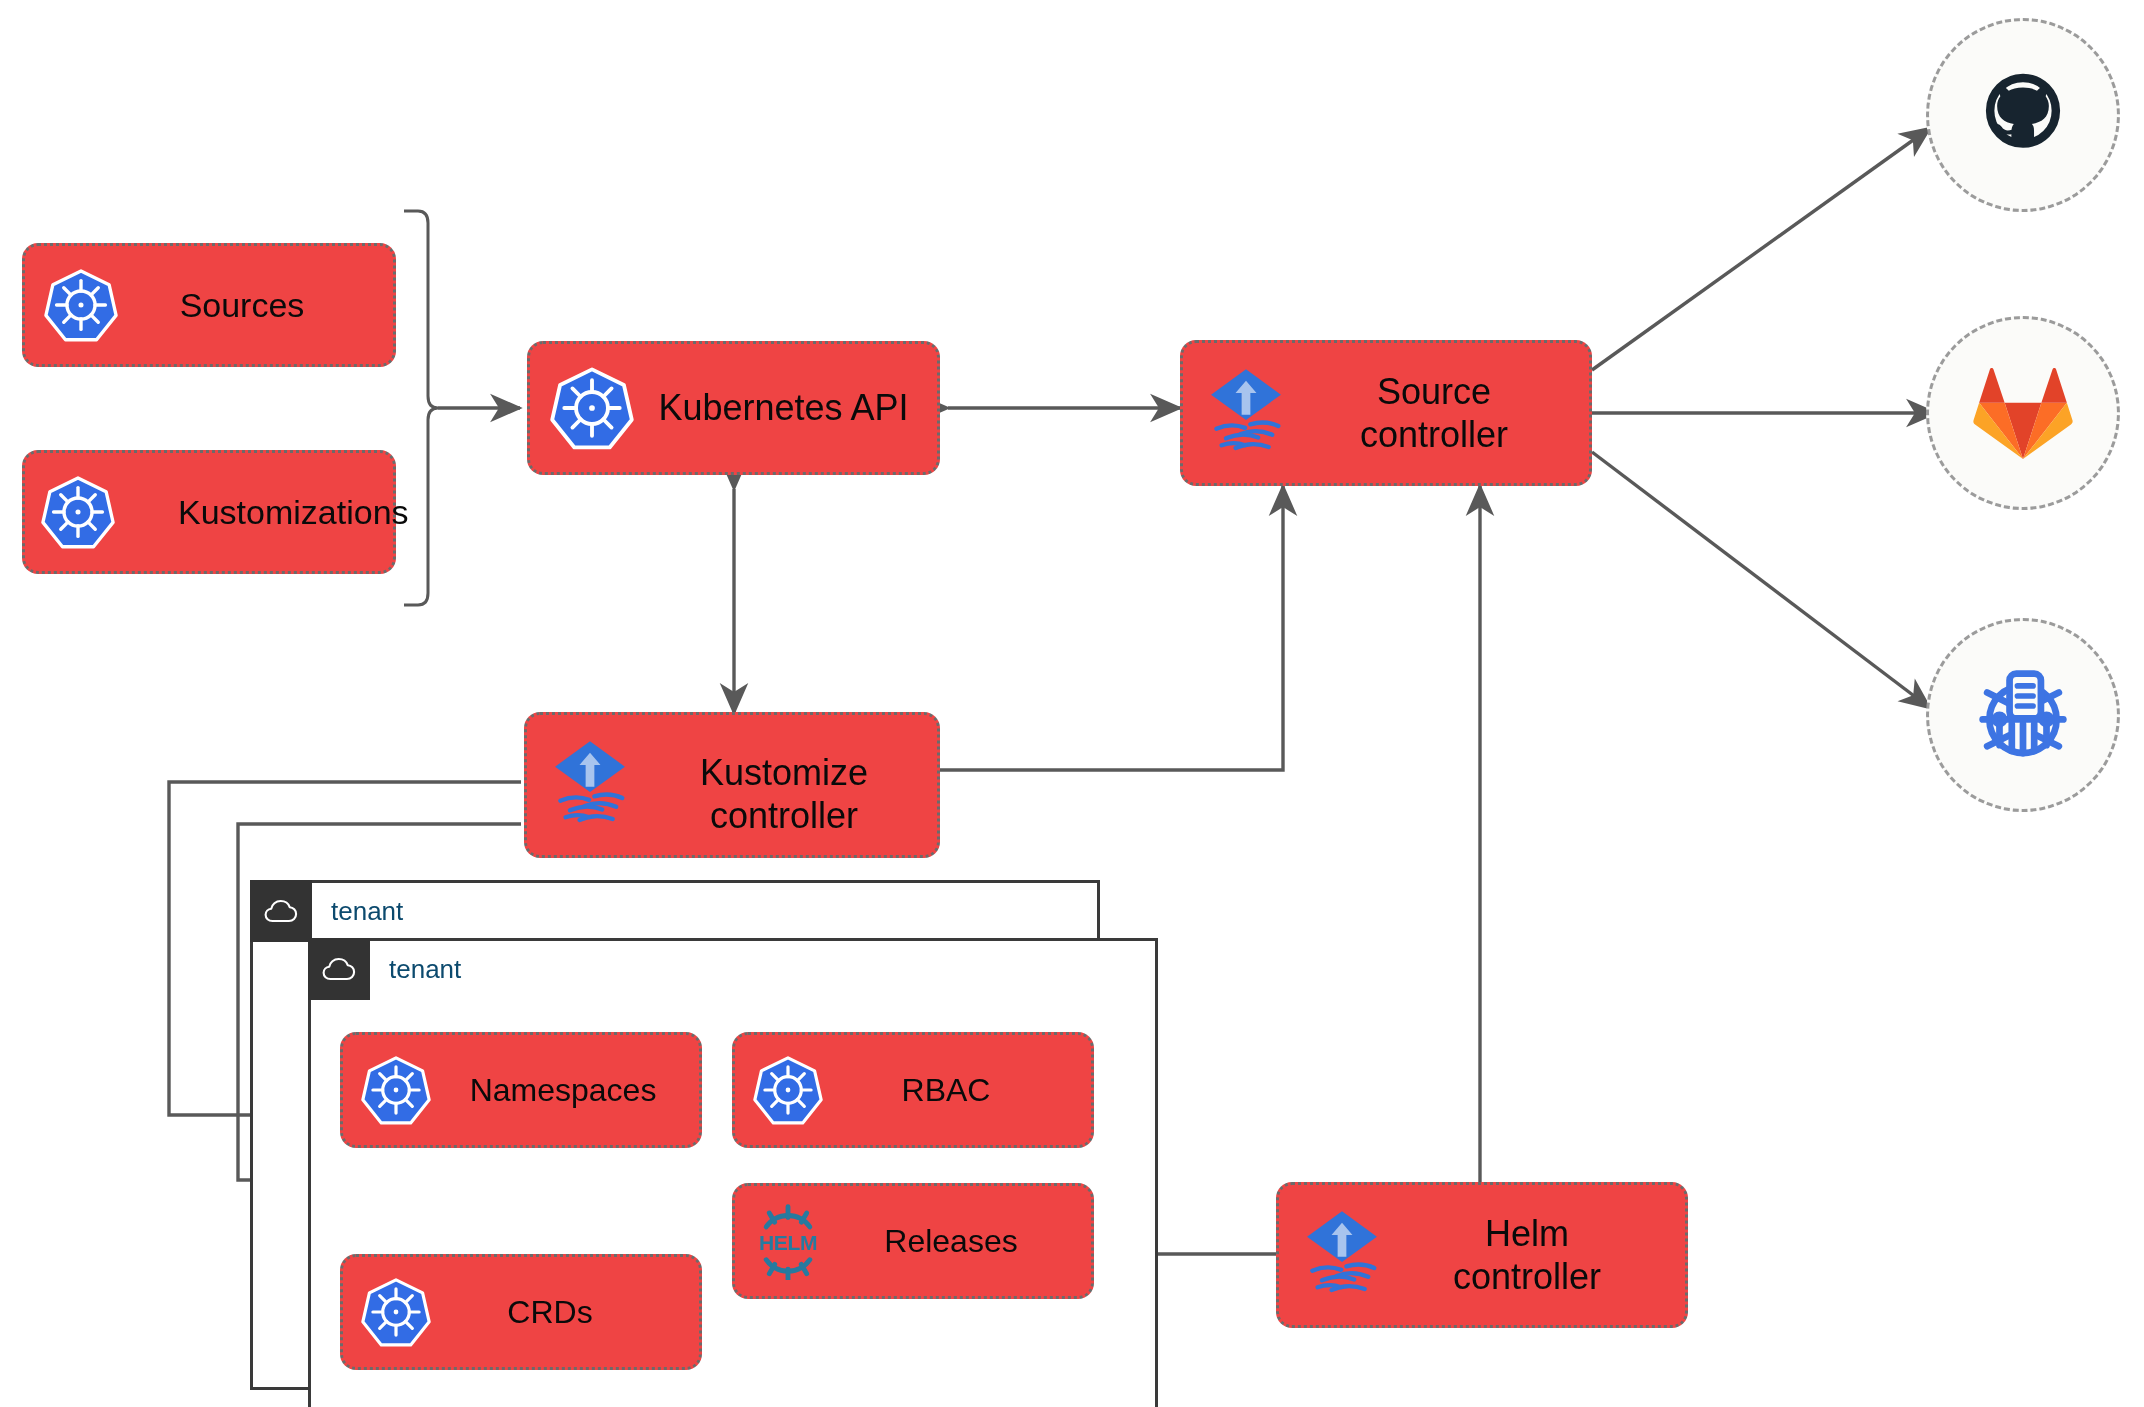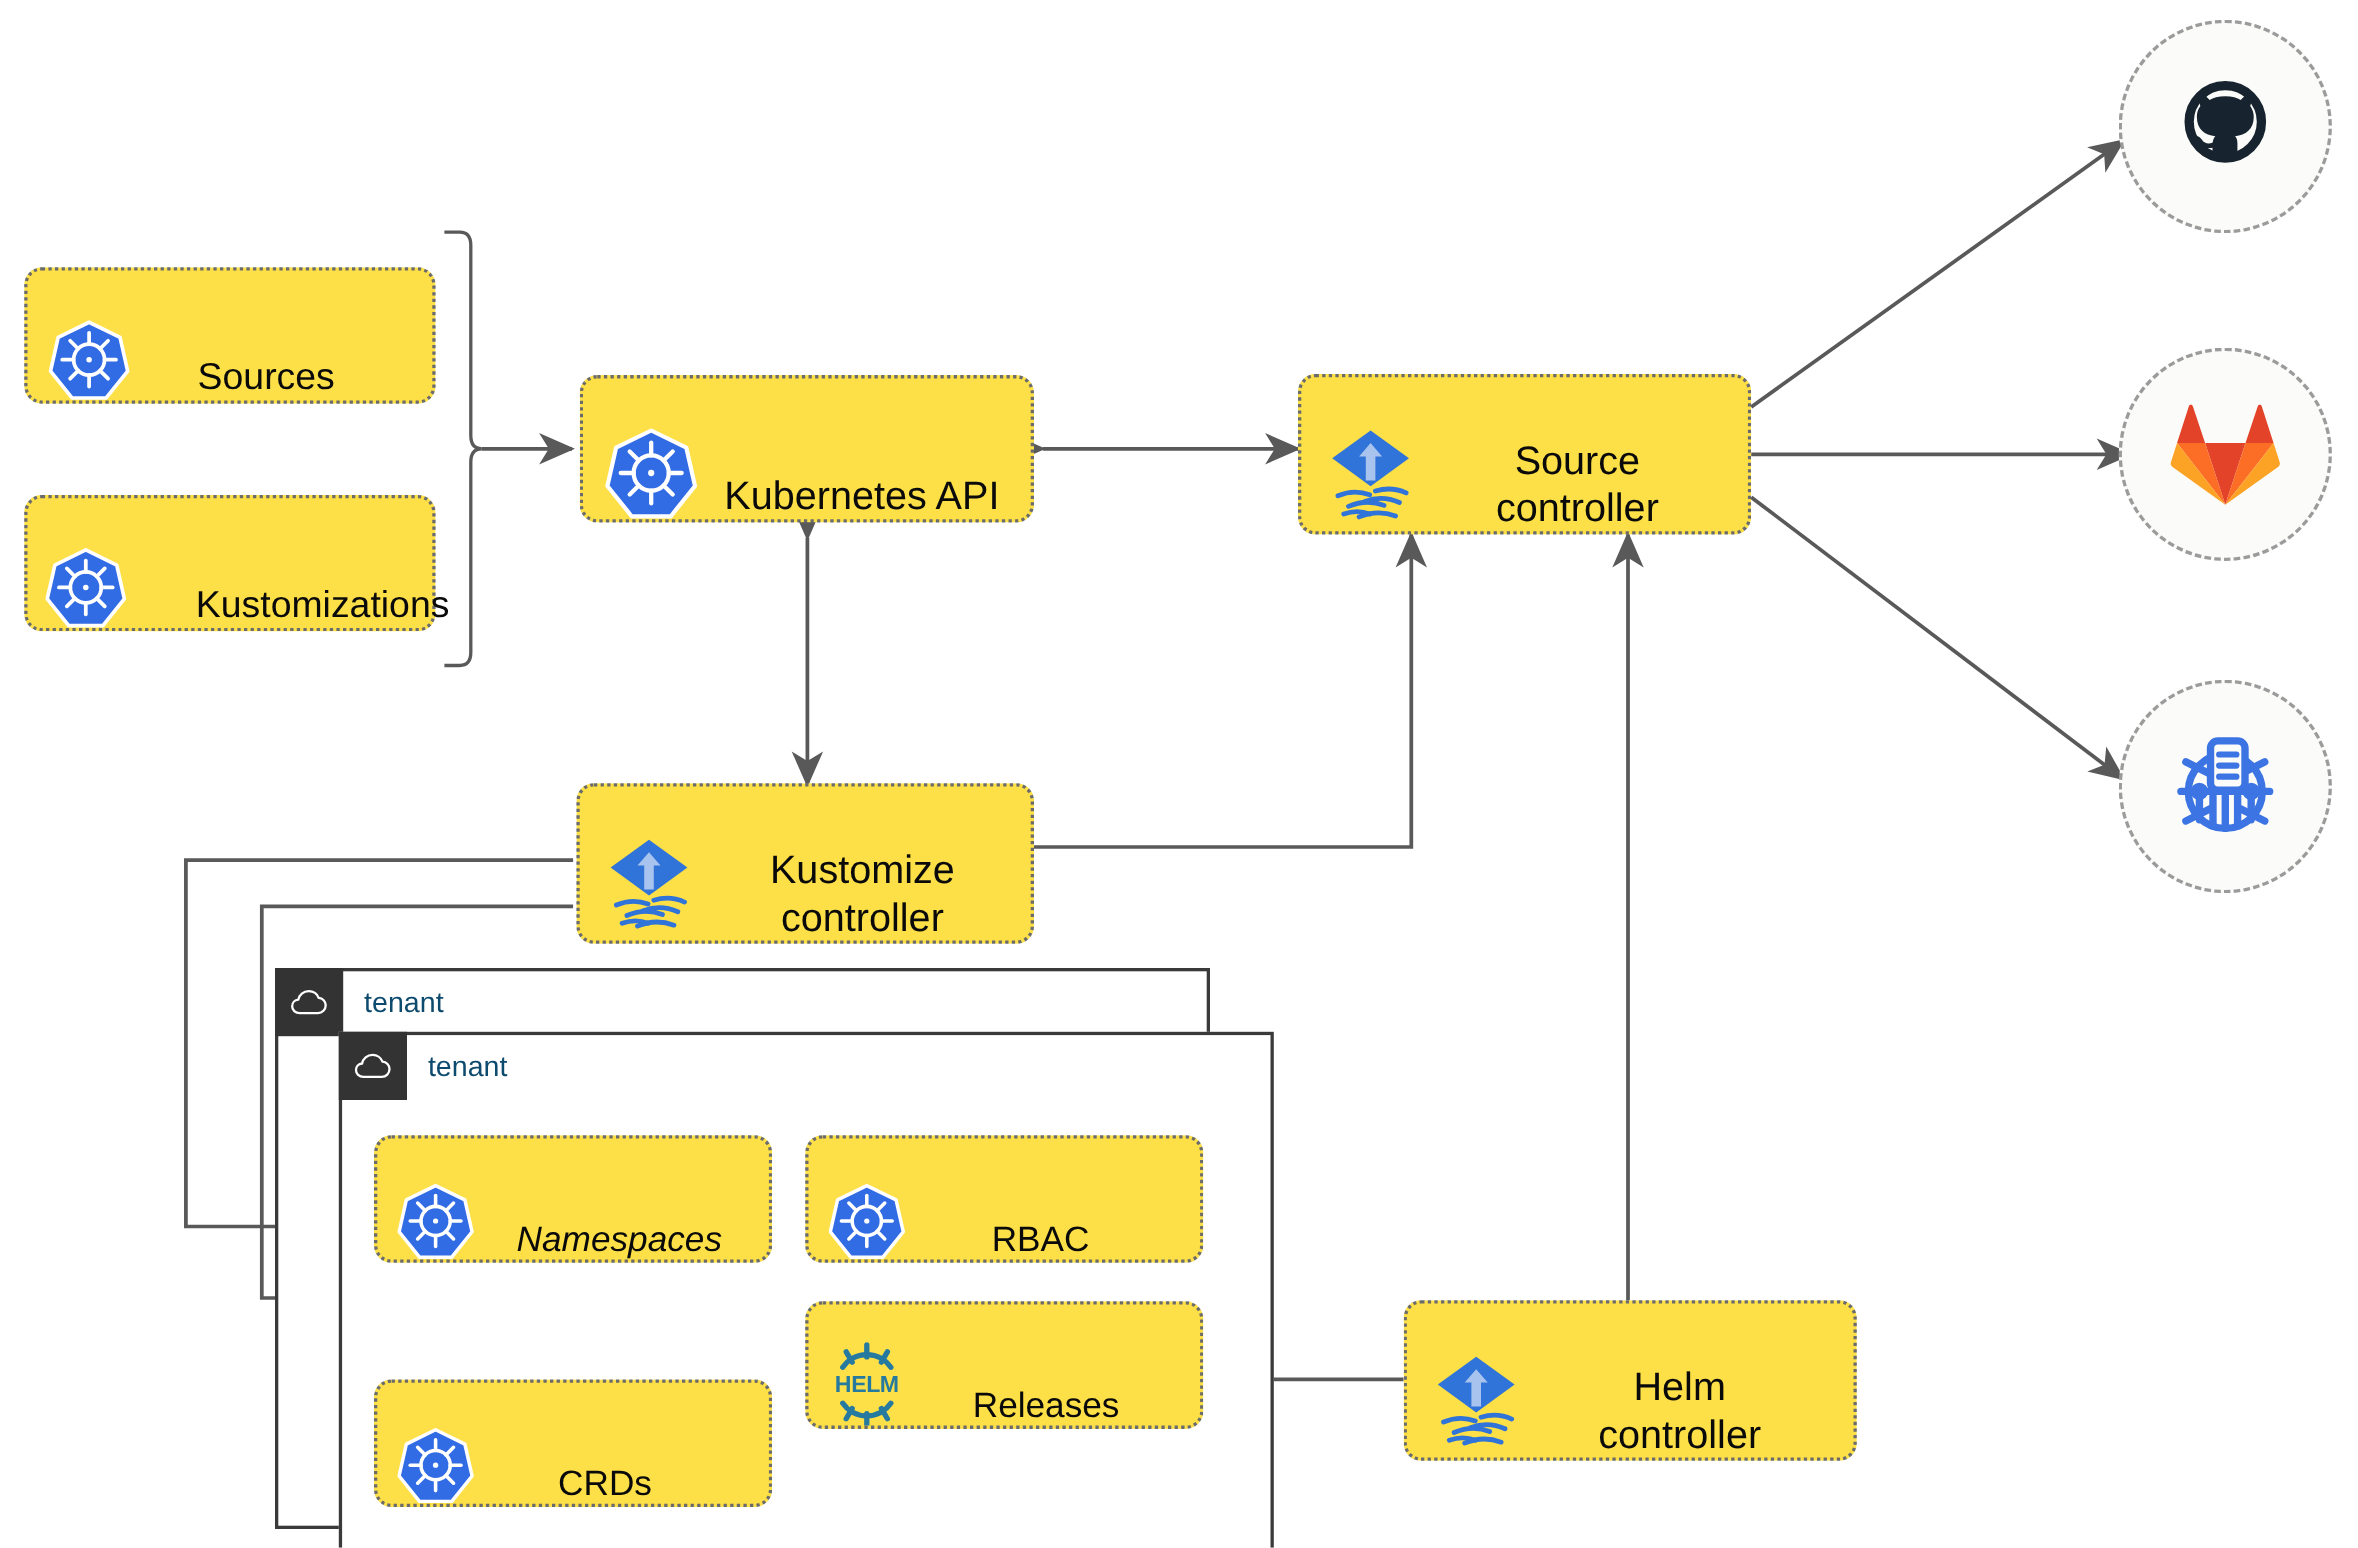--- a/index.html
+++ b/index.html
@@ -19,25 +19,25 @@
     position: absolute;
     left: 0; top: 0;
     width: 2144px; height: 1407px;
     pointer-events: none;
   }
 
   
   .card {
     position: absolute;
     box-sizing: border-box;
-    background: #fde047;
+    background: #ef4444;
     border: 3px dotted #6b6b6b;
     border-radius: 16px;
     display: flex;
-    align-items: flex-end;
+    align-items: center;
     z-index: 3;
   }
   .card .ic {
     flex: 0 0 auto;
     display: flex;
     align-items: center;
     justify-content: center;
   }
   .card .lbl {
     flex: 1 1 auto;
@@ -266,21 +266,21 @@
           <path d="M55 68 Q 72 63 87 70"></path>
           <path d="M44 79 Q 62 72 80 80"></path>
           <path d="M22 92 Q 36 87 49 92"></path>
         </g>
       </svg>
     </div>
     <div class="lbl" style="font-size:36px; padding-right:36px;">Helm
 controller</div>
   </div>
 
-  <div class="card" style="left:340px; top:1032px; width:362px; height:116px;font-style:italic;">
+  <div class="card" style="left:340px; top:1032px; width:362px; height:116px;">
     <div class="ic" style="width:106px;">
       <svg width="70" height="70" viewBox="0 0 100 100" aria-hidden="true">
         <path d="M50 4 L88 22.6 L97.4 64 L71 97 L29 97 L2.6 64 L12 22.6 Z" fill="#326ce5" stroke="#ffffff" stroke-width="4.5" stroke-linejoin="round"></path>
         <g stroke="#ffffff" stroke-width="4.6" stroke-linecap="round" fill="none">
           <circle cx="50" cy="50" r="19"></circle>
           <circle cx="50" cy="50" r="3.4" fill="#ffffff" stroke="none"></circle>
           <line x1="50" y1="17" x2="50" y2="31"></line>
           <line x1="50" y1="69" x2="50" y2="83"></line>
           <line x1="17" y1="50" x2="31" y2="50"></line>
           <line x1="69" y1="50" x2="83" y2="50"></line>

